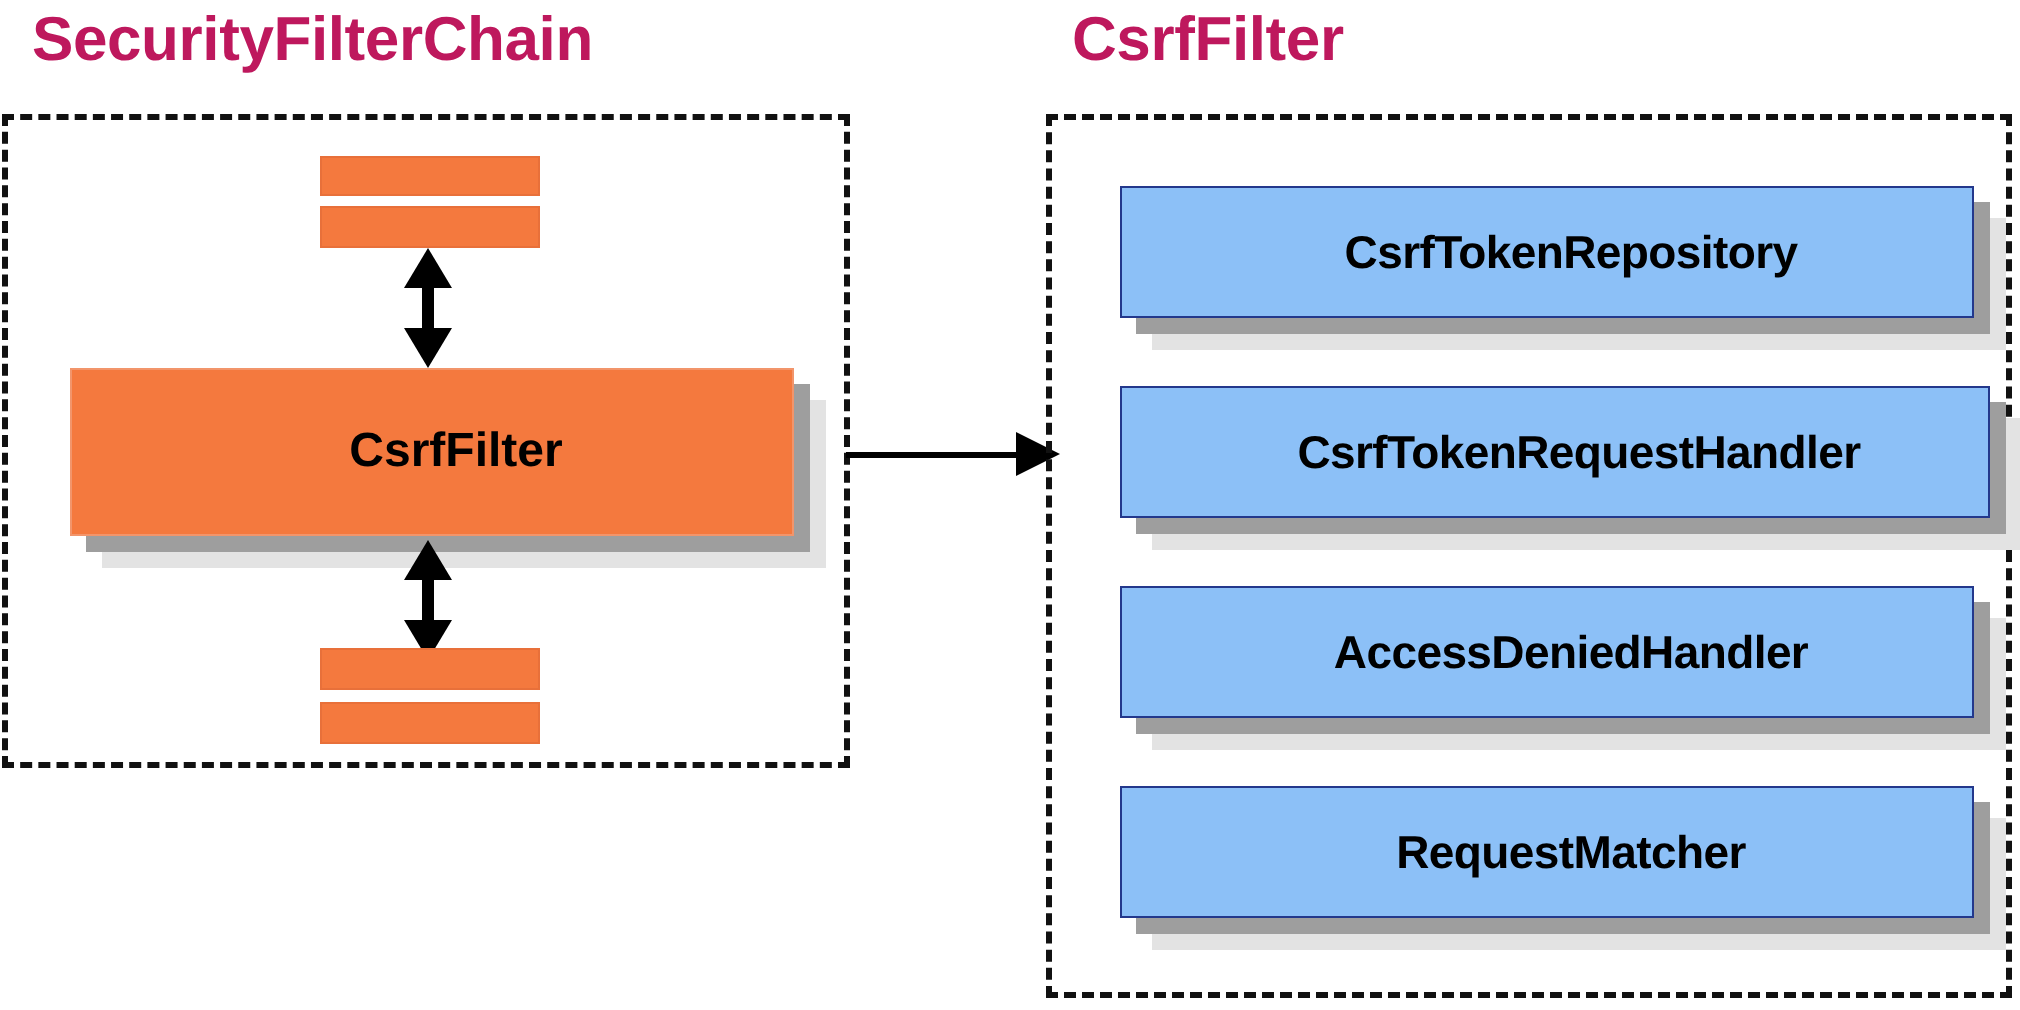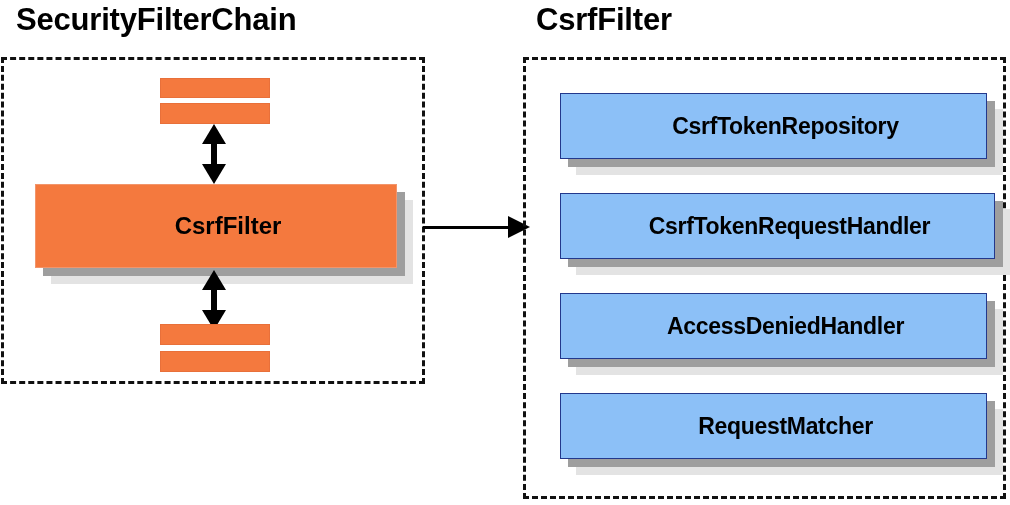--- a/index.html
+++ b/index.html
@@ -18,21 +18,21 @@
     overflow: hidden;
   }
 
   
   .panel-title {
     position: absolute;
     font-family: "Liberation Sans", sans-serif;
     font-weight: bold;
     font-size: 31px;
     line-height: 34px;
-    color: #000000;
+    color: #be185d;
     white-space: nowrap;
     letter-spacing: -0.2px;
   }
   #title-left  { left: 16px;  top: 3px; }
   #title-right { left: 536px; top: 3px; }
 
   
   .panel-box {
     position: absolute;
     border: 3px dashed #111111;

